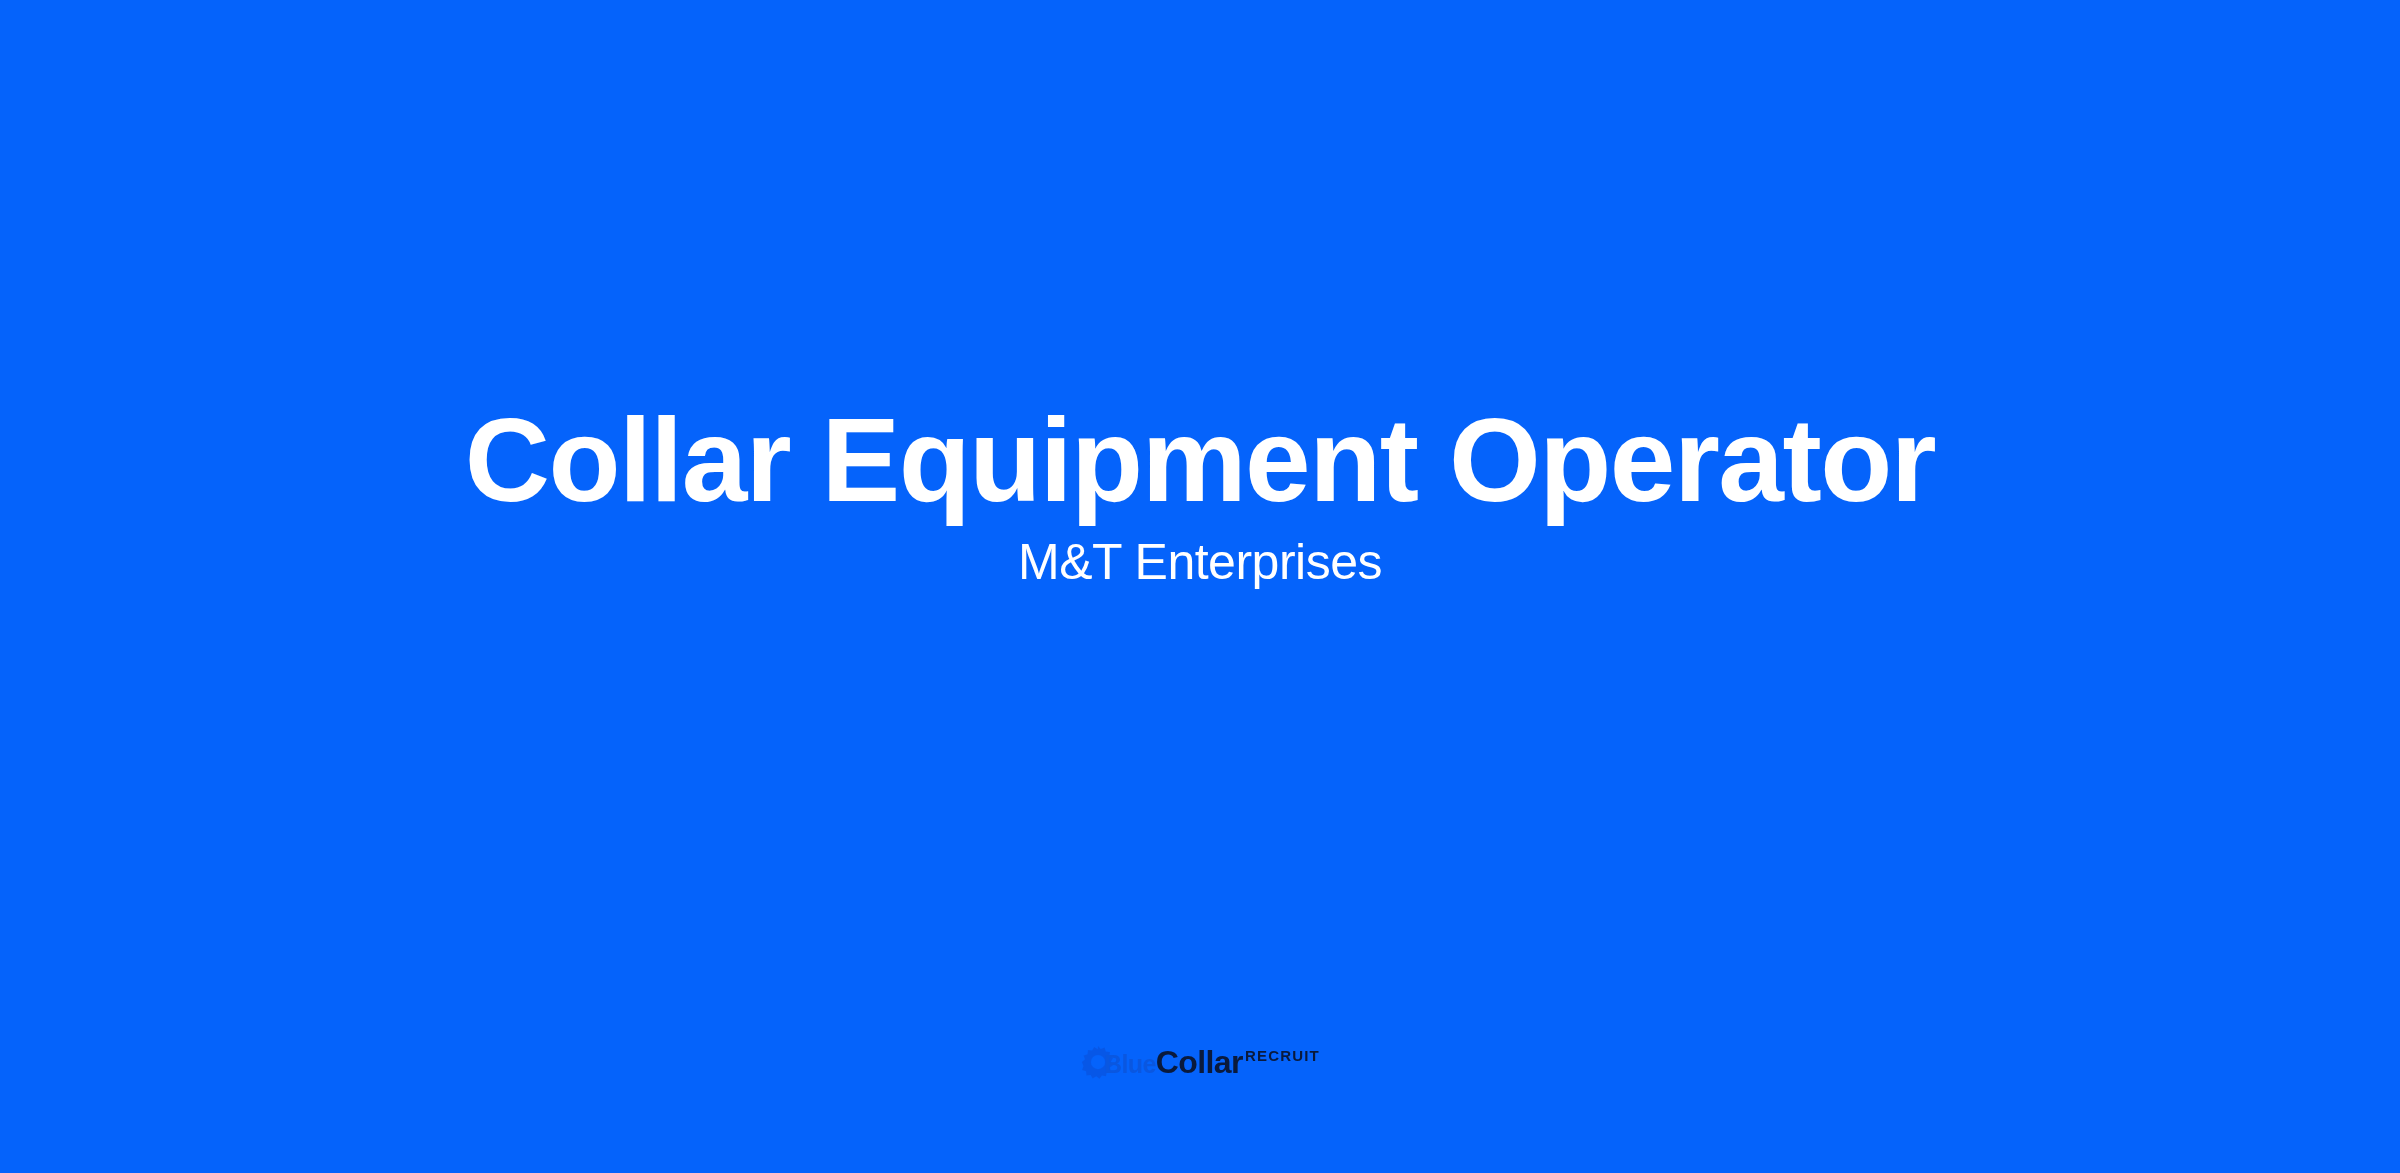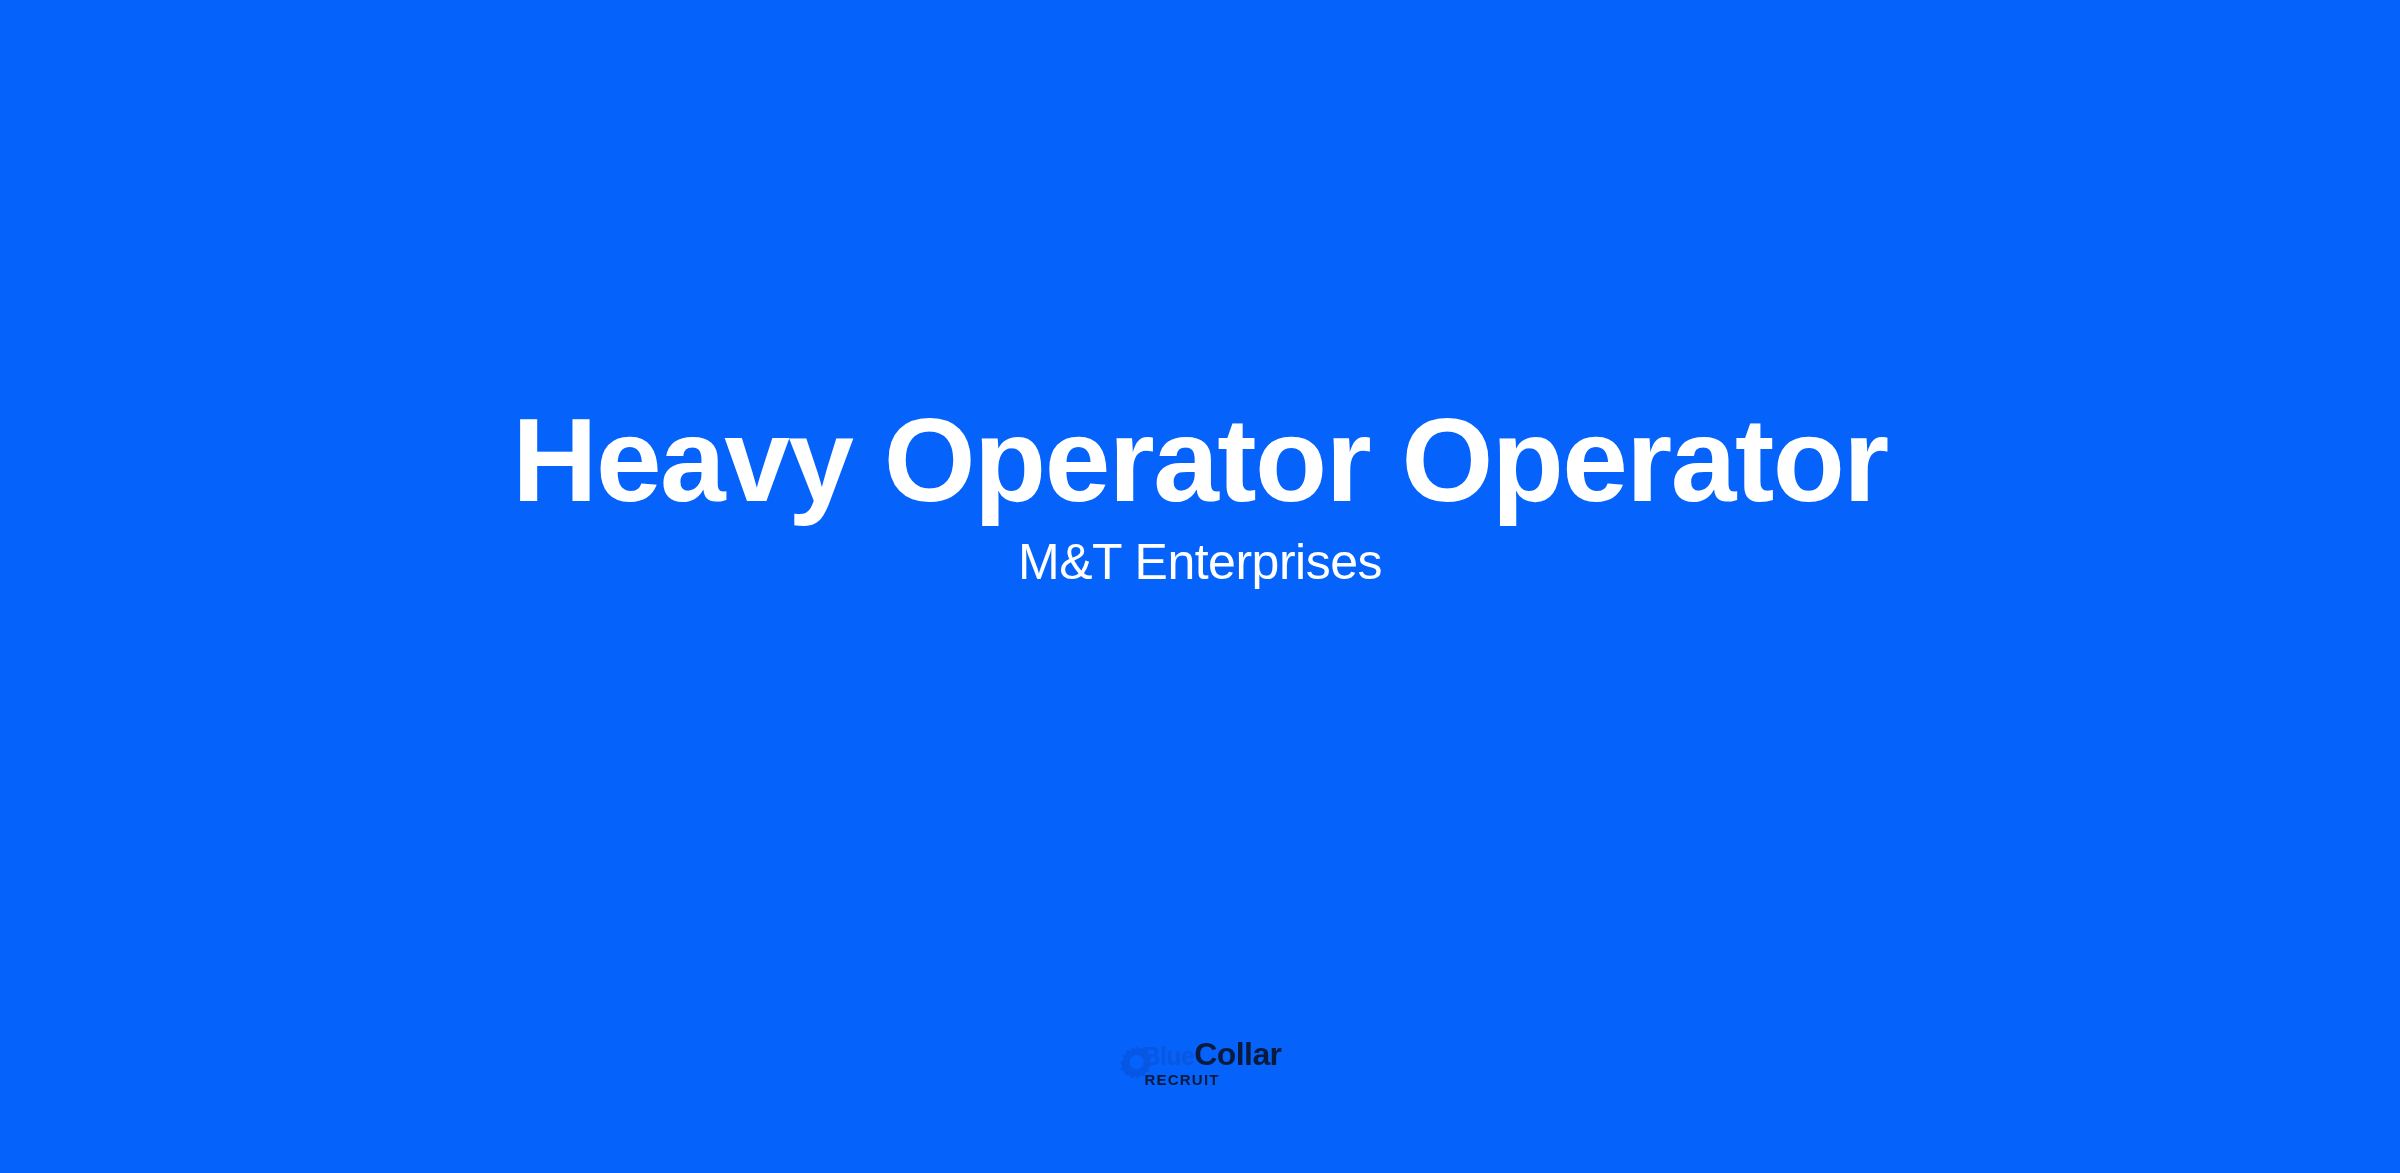--- a/index.html
+++ b/index.html
@@ -87,21 +87,20 @@
 
   .brand-gear svg {
     display: block;
     width: 36px;
     height: 36px;
   }
 
   .brand-wordmark {
     position: relative;
     display: flex;
-    flex-direction: column;
     align-items: flex-start;
     justify-content: flex-start;
     line-height: 1;
   }
 
   .brand-line-main {
     display: flex;
     flex-direction: row;
     align-items: baseline;
     line-height: 1;
@@ -132,21 +131,21 @@
     margin-top: 2px;
     margin-left: 2px;
   }
 </style>
 </head>
 <body>
 
 <div class="slide">
 
   <div class="headline-block">
-    <h1 class="job-title">Heavy Operator Operator</h1>
+    <h1 class="job-title">Collar Equipment Operator</h1>
     <h2 class="company-name">M&amp;T Enterprises</h2>
   </div>
 
   <div class="brand-logo">
     <span class="brand-gear">
       <svg viewBox="0 0 48 48" xmlns="http://www.w3.org/2000/svg" aria-hidden="true">
         <path fill="#0a4fd8" d="M24 2.5l3.6 4.1 5.2-1.9 1.6 5.3 5.5 0.6-0.7 5.5 4.8 2.8-2.9 4.7 3.3 4.4-4.5 3.2 1.2 5.4-5.4 1.1-1.1 5.4-5.4-1.2-3.2 4.5-4.4-3.3-4.7 2.9-2.8-4.8-5.5 0.7-0.6-5.5-5.3-1.6 1.9-5.2L2.5 24l4.1-3.6-1.9-5.2 5.3-1.6 0.6-5.5 5.5 0.7 2.8-4.8 4.7 2.9z"></path>
         <circle cx="24" cy="24" r="9.5" fill="#0563fb"></circle>
       </svg>
     </span>

